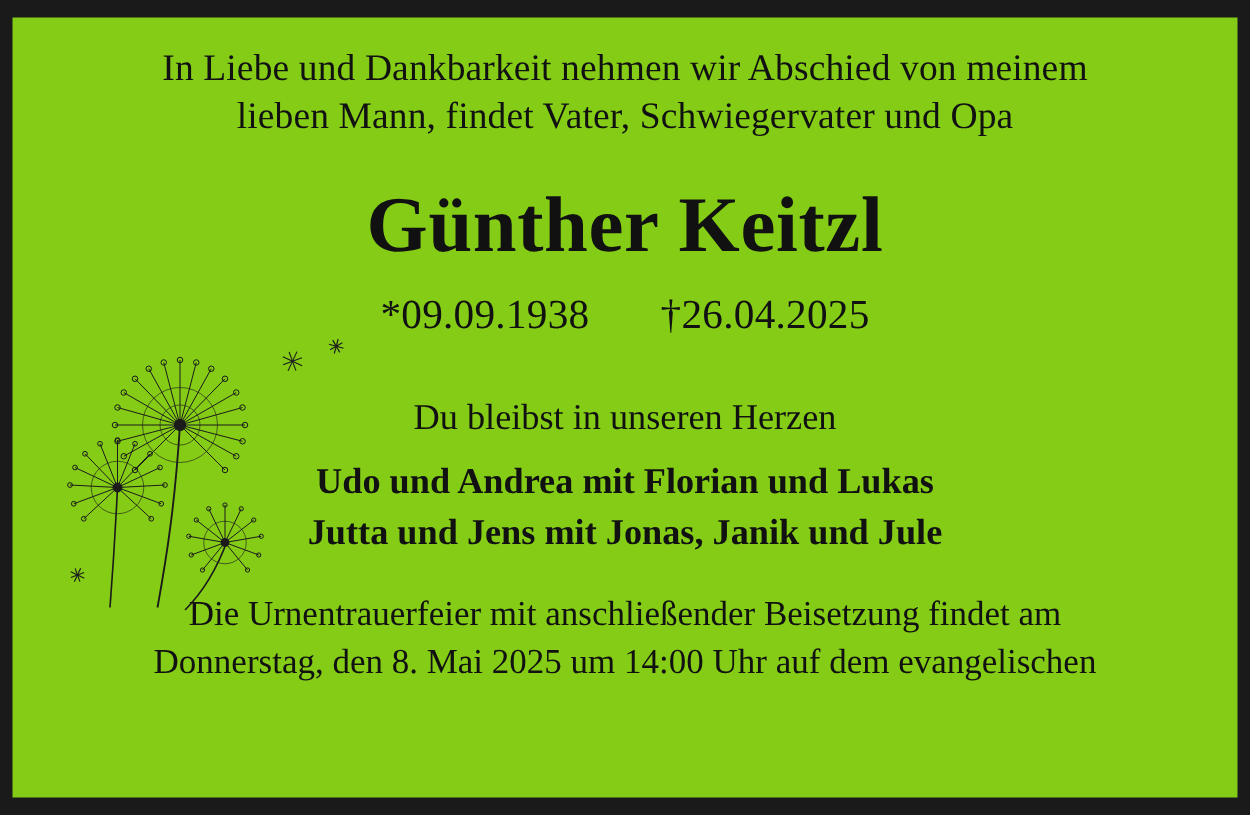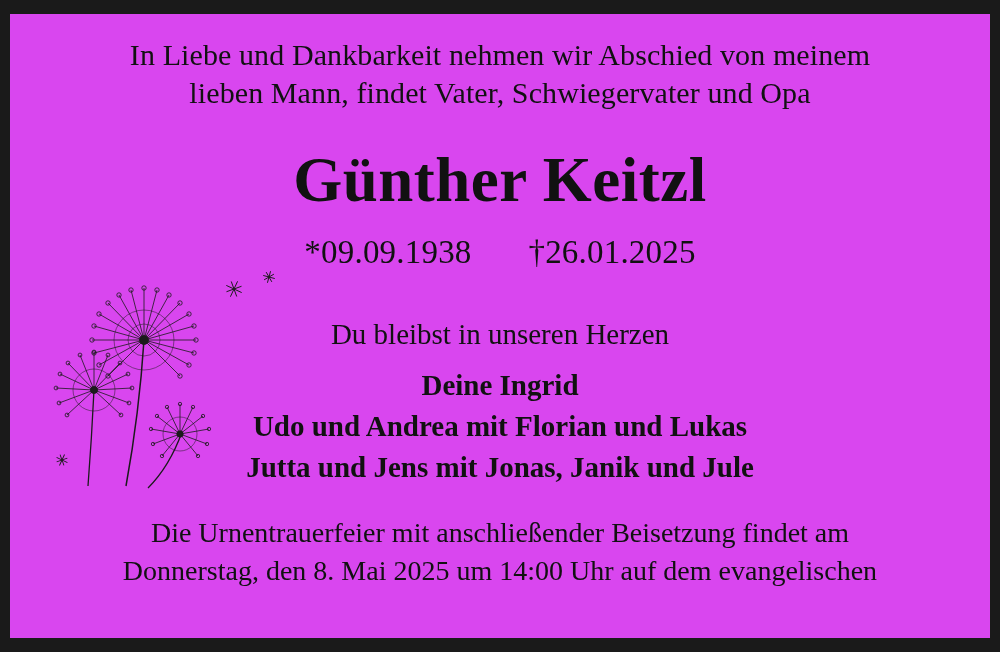--- a/index.html
+++ b/index.html
@@ -14,21 +14,21 @@
     font-family: "Liberation Serif", "DejaVu Serif", serif;
     color: #111111;
     overflow: hidden;
   }
 
   .notice {
     position: relative;
     box-sizing: border-box;
     width: 1000px;
     height: 652px;
-    background: #d946ef;
+    background: #84cc16;
     border-top: 14px solid #1a1a1a;
     border-bottom: 14px solid #1a1a1a;
     border-left: 10px solid #1a1a1a;
     border-right: 10px solid #1a1a1a;
     padding: 0;
   }
 
   .inner {
     position: relative;
     width: 100%;
@@ -253,27 +253,26 @@
     <div class="intro">
       <div>In Liebe und Dankbarkeit nehmen wir Abschied von meinem</div>
       <div>lieben Mann, findet Vater, Schwiegervater und Opa</div>
     </div>
 
     <div class="name">Günther Keitzl</div>
 
     <div class="dates">
       <span>*09.09.1938</span>
       <span class="gap"></span>
-      <span>†26.01.2025</span>
+      <span>†26.04.2025</span>
     </div>
 
     <div class="verse">Du bleibst in unseren Herzen</div>
 
     <div class="family">
-      <div>Deine Ingrid</div>
       <div>Udo und Andrea mit Florian und Lukas</div>
       <div>Jutta und Jens mit Jonas, Janik und Jule</div>
     </div>
 
     <div class="ceremony">
       <div>Die Urnentrauerfeier mit anschließender Beisetzung findet am</div>
       <div>Donnerstag, den 8. Mai 2025 um 14:00 Uhr auf dem evangelischen</div>
     </div>
 
   </div>

